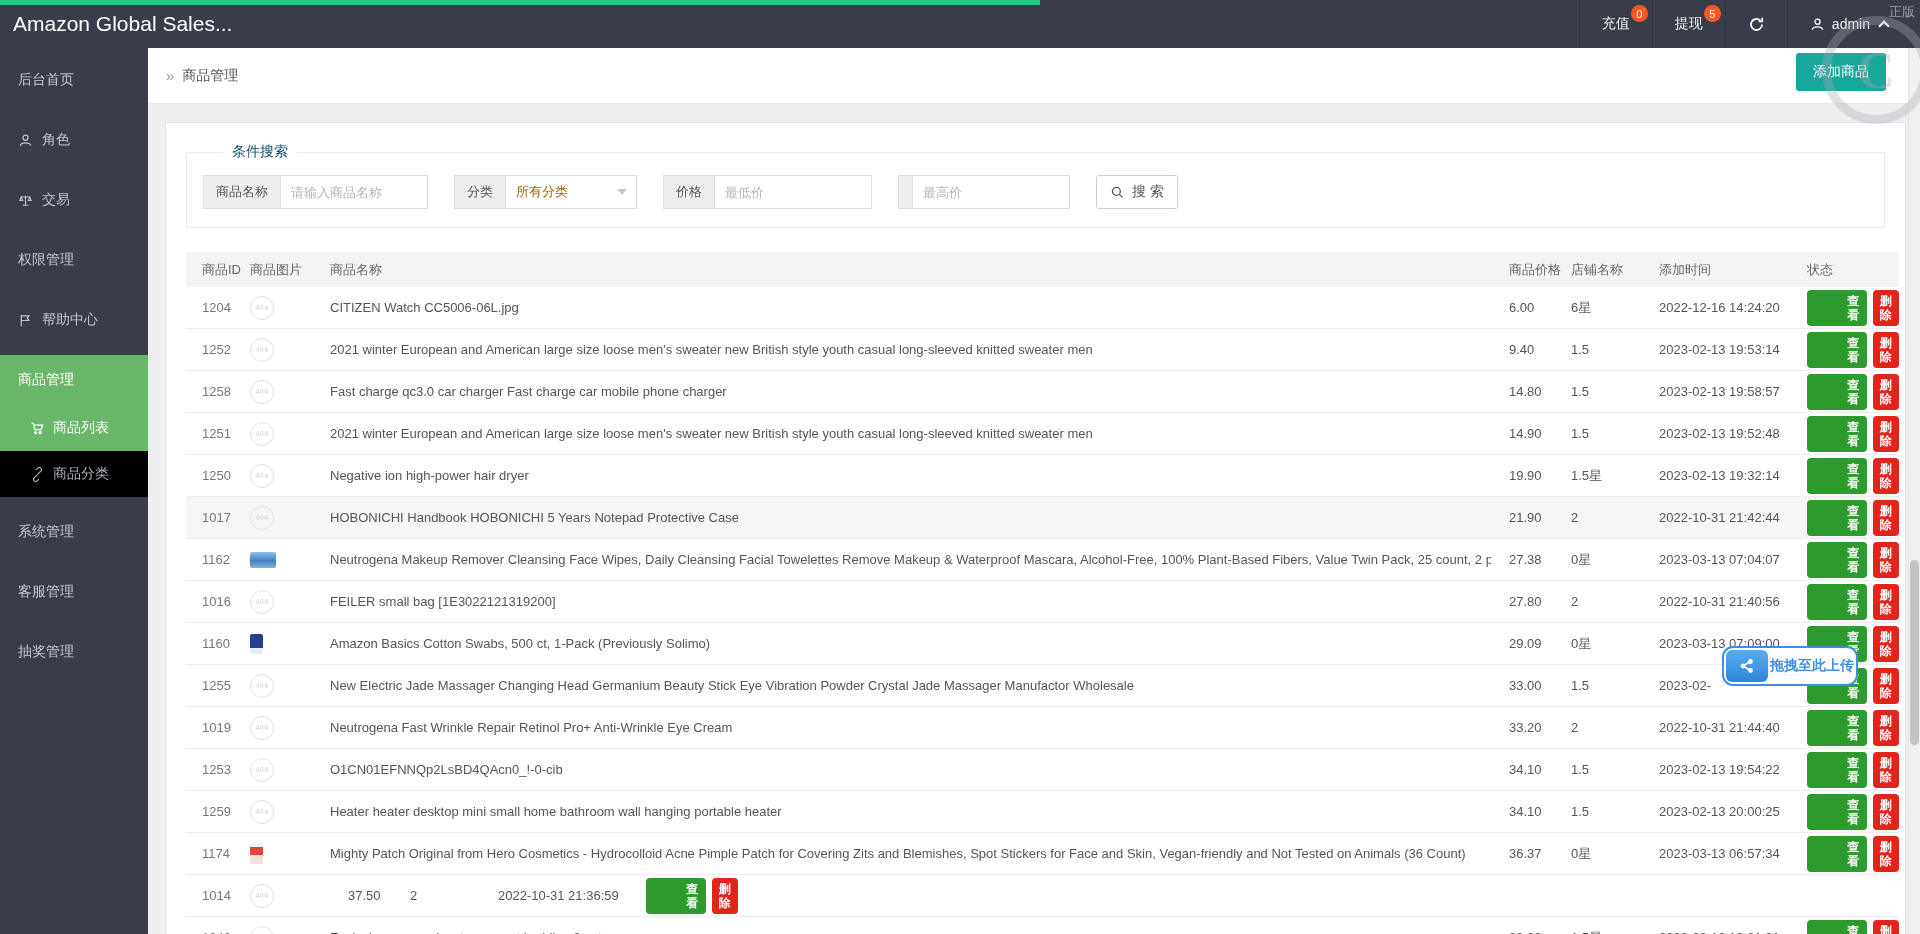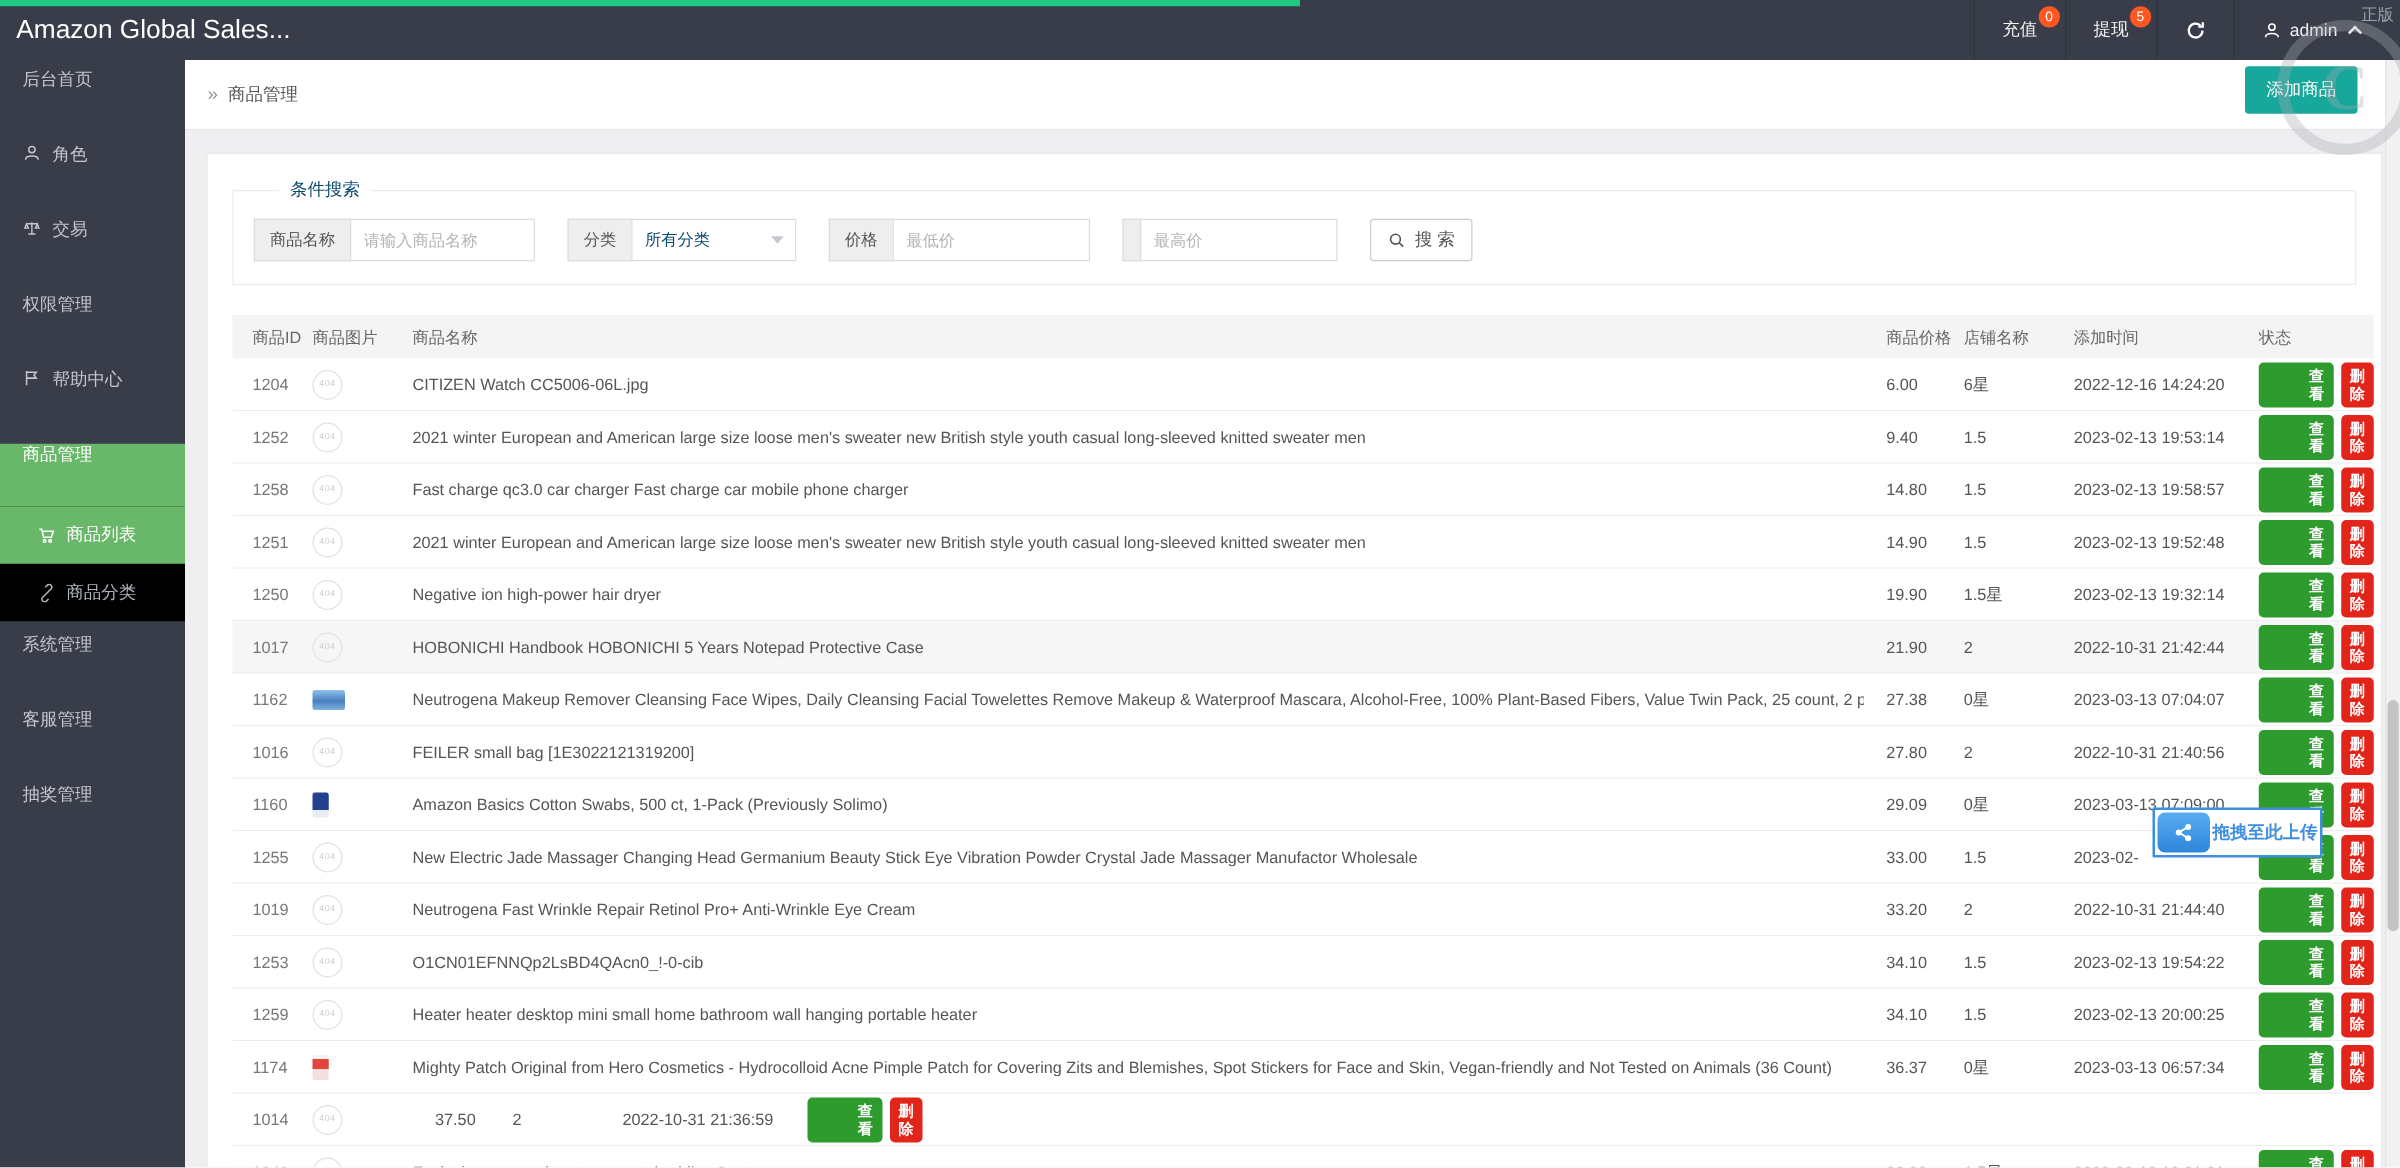--- a/index.html
+++ b/index.html
@@ -14,21 +14,21 @@
   .tb-cell{display:flex;align-items:center;padding:0 22px;color:#F2F2F2;font-size:14px;position:relative;border-left:1px solid #30343F;cursor:pointer;}
   .badge{position:absolute;top:5px;right:4px;min-width:17px;height:17px;border-radius:9px;background:#FF5722;color:#fff;font-size:11px;display:flex;align-items:center;justify-content:center;padding:0 3px;}
   .u-ic{display:flex;margin-right:7px;}
   .caret-up{width:8px;height:8px;border-left:2px solid #fff;border-top:2px solid #fff;transform:rotate(45deg);margin-left:10px;margin-top:4px;}
   .license{position:absolute;top:3px;right:5px;color:#98A0AB;font-size:13px;z-index:44;}
   .watermark{position:absolute;left:1822px;top:16px;width:108px;height:108px;border:9px solid #A7ABB2;border-radius:50%;opacity:.35;z-index:44;display:flex;align-items:center;justify-content:center;pointer-events:none;}
   .watermark span{font-size:52px;color:#A7ABB2;font-weight:bold;font-family:"Liberation Serif",serif;}
 
   
   .sidebar{position:absolute;left:0;top:48px;bottom:0;width:148px;background:#393D49;z-index:4;padding-top:7px;}
-  .nav-item{height:50px;margin-bottom:10px;display:flex;align-items:flex-start;gap:9px;padding-left:18px;color:#C3C6CD;font-size:14px;cursor:pointer;white-space:nowrap;}
+  .nav-item{height:50px;margin-bottom:10px;display:flex;align-items:center;gap:9px;padding-left:18px;color:#C3C6CD;font-size:14px;cursor:pointer;white-space:nowrap;}
   .nav-item.active{background:#69B869;color:#fff;margin-bottom:0;}
   .submenu{background:#000000;margin-bottom:10px;}
   .sub-item{height:46px;display:flex;align-items:center;gap:8px;padding-left:30px;color:#AEB3BD;font-size:14px;cursor:pointer;white-space:nowrap;}
   .sub-item.active{background:#69B869;color:#fff;}
   .nav-ic{display:flex;}
 
   
   .main{position:absolute;left:148px;top:48px;right:12px;bottom:0;}
   .crumb-bar{position:absolute;left:0;top:0;right:0;height:56px;background:#fff;border-bottom:1px solid #E8E8E8;display:flex;align-items:center;padding-left:18px;}
   .crumb-sep{color:#999;font-size:15px;margin-right:8px;}
@@ -37,21 +37,21 @@
 
   .card{position:absolute;left:17px;top:74px;right:2px;bottom:0;background:#fff;border:1px solid #E3E3E3;border-bottom:none;overflow:hidden;}
   fieldset{border:1px solid #EBEBEB;margin:20px 20px 0;padding:14px 16px 18px;}
   legend{font-size:14px;color:#0c4a6e;padding:0 9px;margin-left:20px;}
   .form-row{display:flex;align-items:center;gap:26px;}
   .igroup{display:flex;align-items:stretch;height:34px;}
   .iaddon{background:#EEE;border:1px solid #DCDCDC;border-right:none;display:flex;align-items:center;padding:0 12px;font-size:13px;color:#555;white-space:nowrap;}
   .iaddon-mini{width:14px;padding:0;}
   .itext{border:1px solid #DCDCDC;width:150px;padding:0 10px;font-size:13px;color:#555;outline:none;background:#fff;}
   .itext::placeholder{color:#B5B5B5;}
-  .iselect{border:1px solid #DCDCDC;width:132px;display:flex;align-items:center;padding:16px 10px;color:#0c4a6e;font-size:13px;position:relative;background:#fff;cursor:pointer;}
+  .iselect{border:1px solid #DCDCDC;width:132px;display:flex;align-items:center;padding:16px 10px;color:#a16207;font-size:13px;position:relative;background:#fff;cursor:pointer;}
   .sel-caret{position:absolute;right:9px;top:50%;margin-top:-3px;width:0;height:0;border:5px solid transparent;border-top:6px solid #C4C8CF;}
   .search-btn{height:34px;display:flex;align-items:center;gap:7px;background:#fff;border:1px solid #CCC;border-radius:3px;padding:0 13px;font-size:14px;color:#555;cursor:pointer;}
 
   
   .table{margin:24px 6px 0 20px;}
   .thead{display:flex;background:#F4F4F4;height:35px;align-items:center;font-size:13px;color:#666;}
   .tr{display:flex;height:42px;align-items:center;border-bottom:1px solid #EDEDED;font-size:13px;color:#555;background:#fff;}
   .tr.hl{background:#F6F6F6;}
   .col-id{width:64px;padding-left:16px;flex:none;color:#777;}
   .thead .col-id{color:#666;}
@@ -68,21 +68,21 @@
   .photo-red-tall{width:13px;height:20px;background:linear-gradient(180deg,#F2F2F2 0 15%,#E2463A 15% 55%,#F5DFDD 55% 100%);}
   .btn-view,.btn-del{border:none;color:#fff;font-size:12px;font-weight:bold;padding:4px 7px;border-radius:4px;cursor:pointer;line-height:14px;}
   .btn-view{background:#2E9B2E;padding-left:40px;}
   .btn-del{background:#E1251B;}
 
   
   .scroll-track{position:absolute;right:0;top:48px;bottom:0;width:12px;background:#F1F1F1;z-index:20;border-left:1px solid #E4E4E4;}
   .scroll-thumb{position:absolute;left:1px;right:1px;top:512px;height:185px;background:#C3C3C3;border-radius:5px;}
 
   
-  .upload-pop{position:absolute;left:1722px;top:646px;width:136px;height:40px;background:#fff;border:2px solid #3F8FE0;border-radius:1px;display:flex;align-items:center;z-index:60;}
+  .upload-pop{position:absolute;left:1722px;top:646px;width:136px;height:40px;background:#fff;border:2px solid #3F8FE0;border-radius:11px;display:flex;align-items:center;z-index:60;}
   .upload-ic{width:42px;height:32px;margin-left:2px;border-radius:6px;background:linear-gradient(180deg,#58ACF0,#2E86DB);display:flex;align-items:center;justify-content:center;flex:none;}
   .upload-label{flex:1;text-align:center;color:#3F8FE0;font-size:14px;font-weight:bold;white-space:nowrap;}
 </style>
 </head>
 <body>
 
 <div class="topbar">
   <div class="brand">Amazon Global Sales...</div>
   <div class="tb-right">
     <div class="tb-cell">

